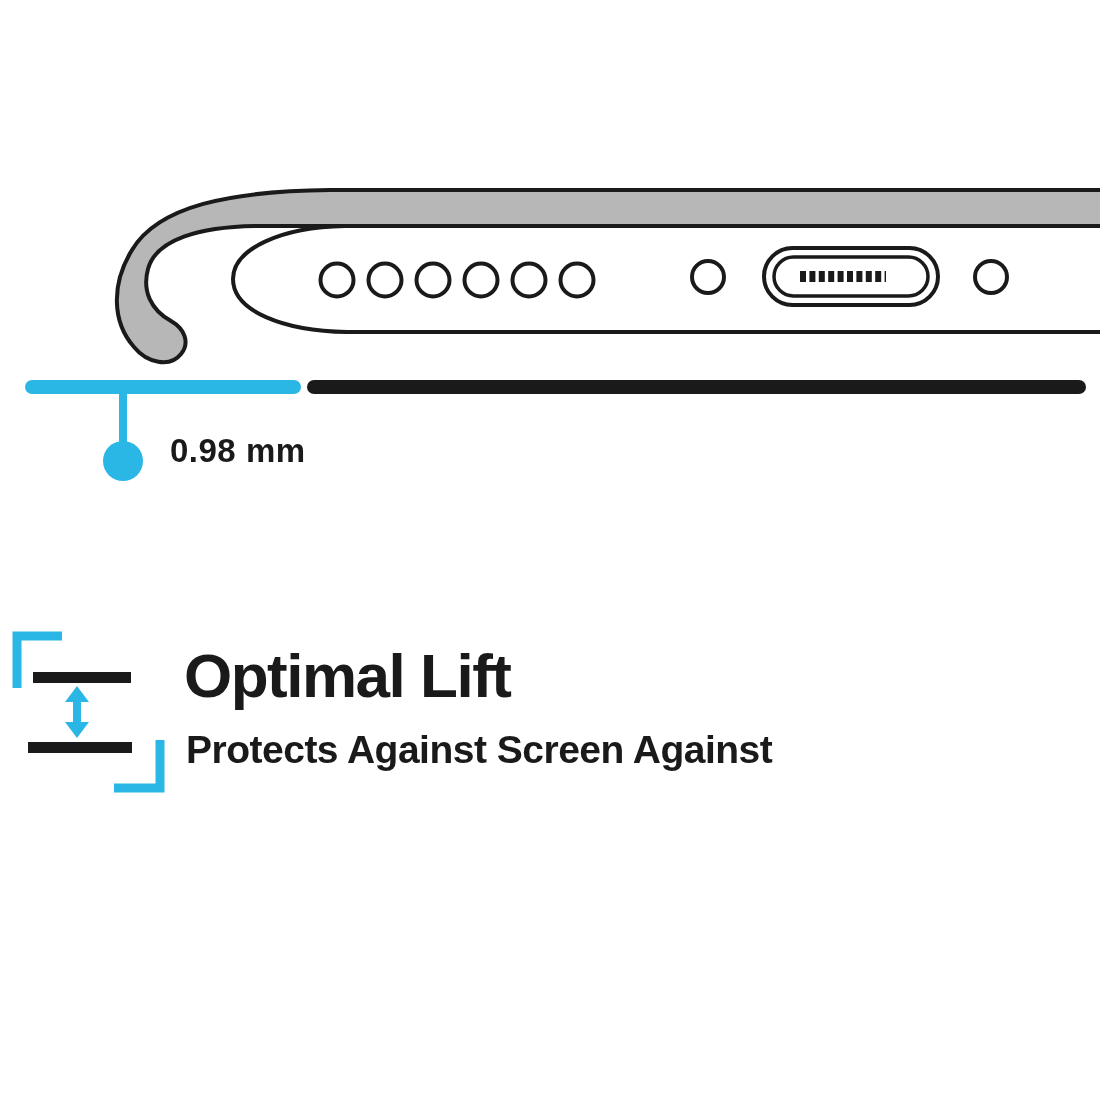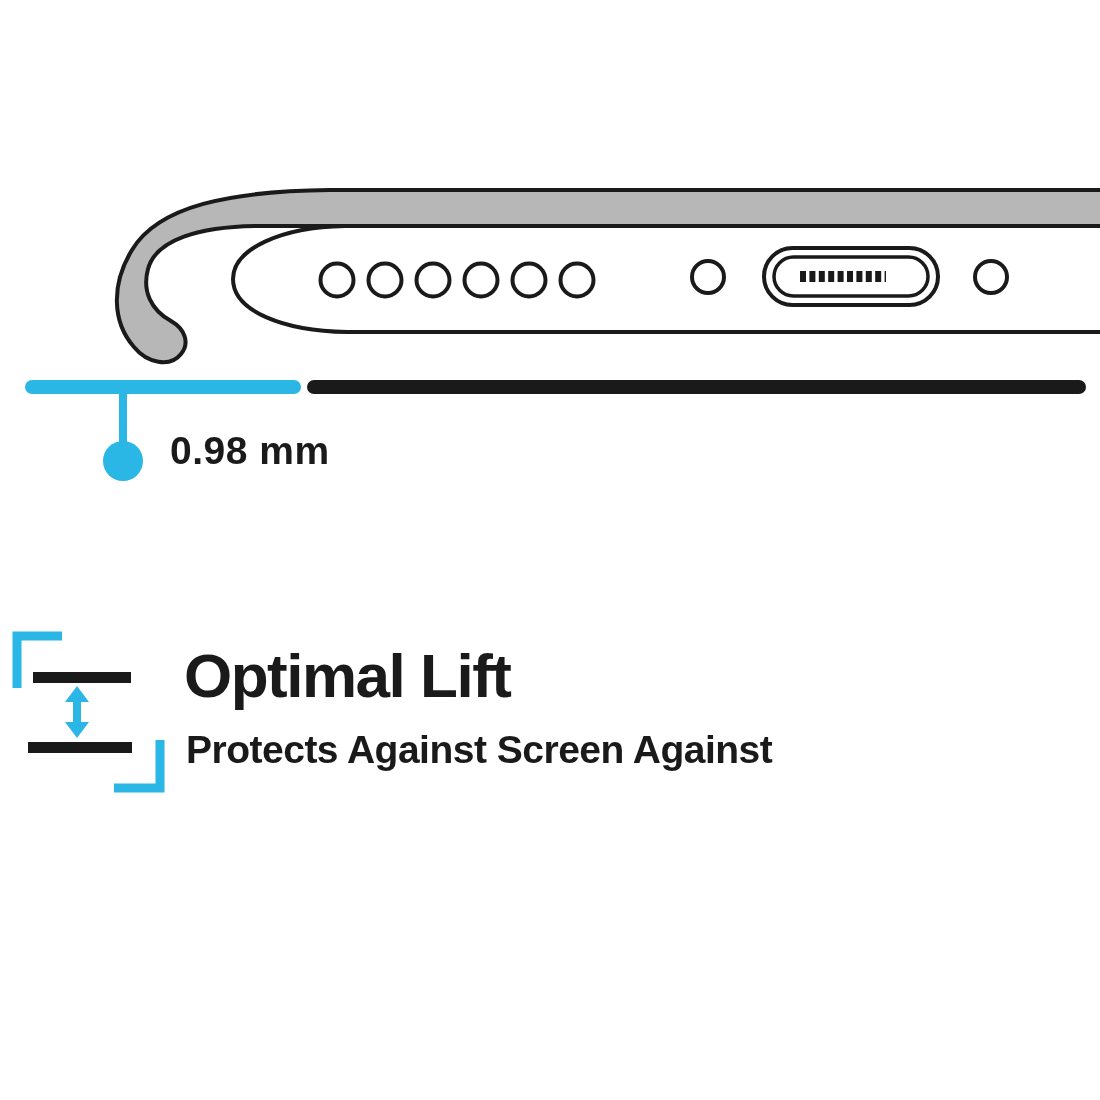--- a/index.html
+++ b/index.html
@@ -29,21 +29,21 @@
   #phone-svg {
     position: absolute;
     top: 0;
     left: 0;
   }
 
   .measure-label {
     position: absolute;
     left: 170px;
     top: 433px;
-    font-size: 39px;
+    font-size: 33px;
     line-height: 36px;
     font-weight: bold;
     letter-spacing: 0.5px;
     color: var(--ink, #1a1a1a);
     white-space: nowrap;
   }
 
   #feature-section {
     position: absolute;
     left: 0;

